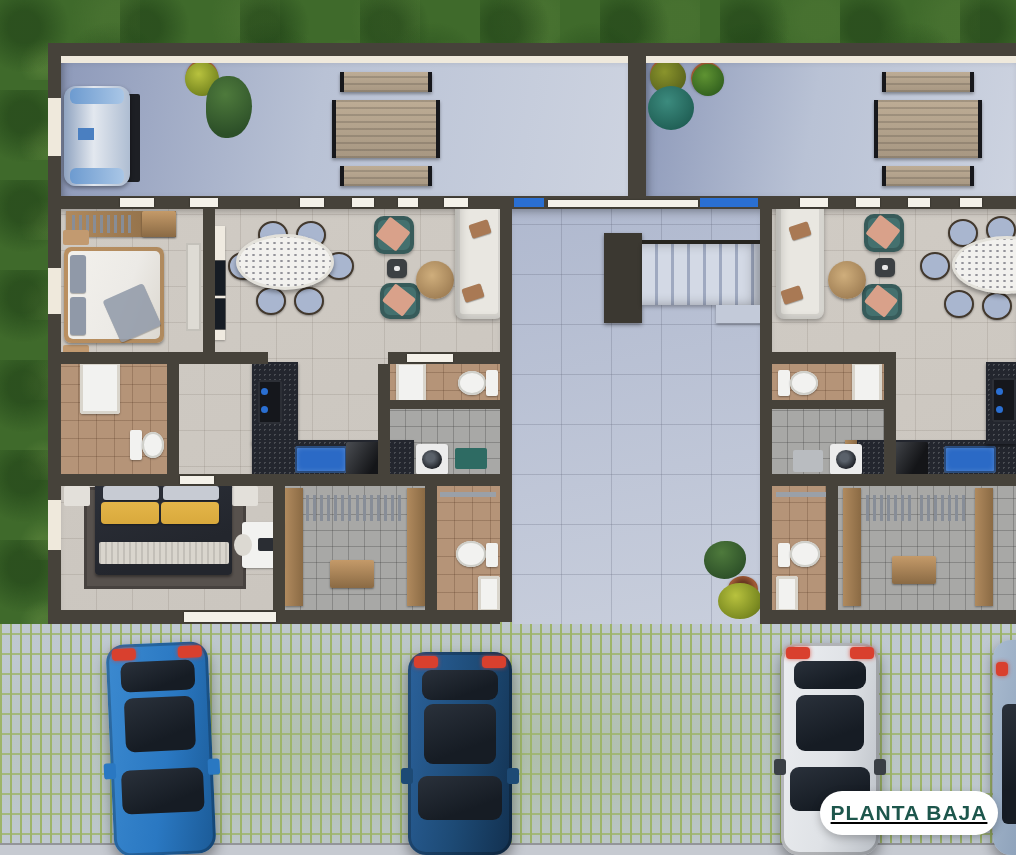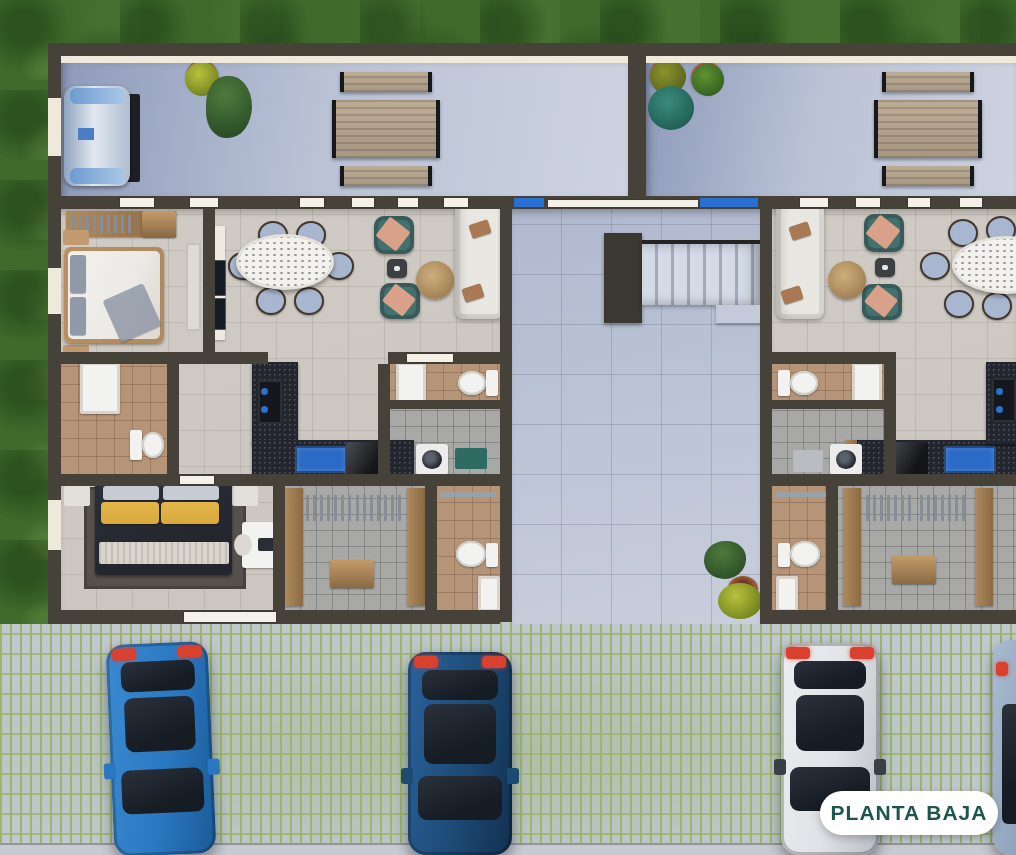--- a/index.html
+++ b/index.html
@@ -98,21 +98,21 @@
   .car{border-radius:18px;box-shadow:0 6px 14px rgba(0,0,0,.4), inset 0 0 0 3px rgba(0,0,0,.22);}
   .car-blue{background:linear-gradient(100deg,#3c8ad0,var(--car-blue) 55%,#1b5globe);}
   .car-blue{background:linear-gradient(100deg,#3c8ad0,var(--car-blue) 55%,#1b5a96);}
   .car-navy{background:linear-gradient(100deg,#2b629c,var(--car-navy) 55%,#12304f);}
   .car-silver{background:linear-gradient(100deg,#eceef1,var(--car-silver) 55%,#b9bec5);}
   .car-partial{background:linear-gradient(100deg,#a9bbd0,var(--car-partial));border-radius:18px 0 0 18px;box-shadow:0 6px 14px rgba(0,0,0,.4);}
   .glass{background:linear-gradient(160deg,#2a313b,var(--glass) 70%);border-radius:9px;}
   .taillight{background:var(--taillight);border-radius:4px;box-shadow:0 0 4px rgba(217,64,46,.8);}
   .mirrorstub{border-radius:3px;}
   
-  .label-pill{background:var(--label-bg);border-radius:24px;display:flex;align-items:center;justify-content:center;box-shadow:0 3px 8px rgba(0,0,0,.25);}
+  .label-pill{background:var(--label-bg);border-radius:24px;display:flex;align-items:center;justify-content:center;box-shadow:0 3px 8px rgba(0,0,0,.25);text-decoration:underline;}
   .label-pill span{color:var(--label-text);font-size:21px;font-weight:600;letter-spacing:1px;}
 </style>
 </head>
 <body>
 
 <div class="scene">
 
   <div class="abs parking" style="left:0;top:622px;width:1016px;height:233px"></div>
   <div class="abs curb" style="left:0;top:843px;width:1016px;height:12px"></div>
   <div class="abs grass" style="left:0;top:0;width:1016px;height:46px"></div>

